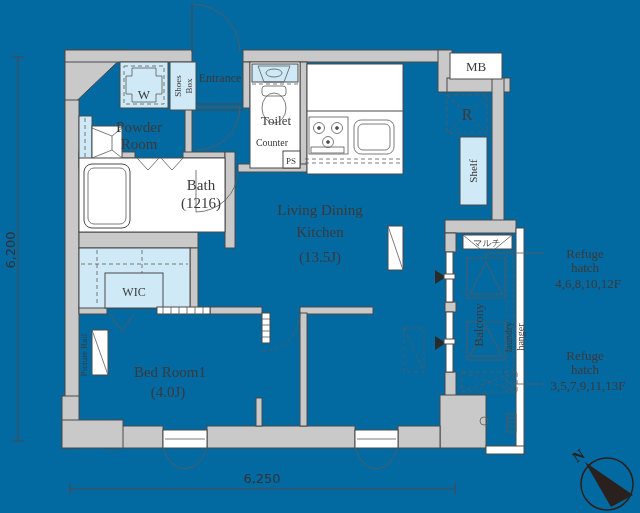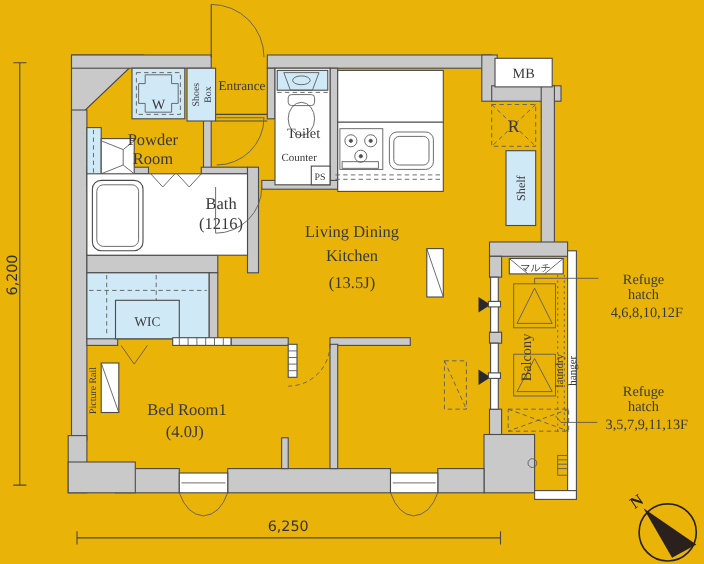--- a/index.html
+++ b/index.html
@@ -1,16 +1,16 @@
 <!DOCTYPE html>
 <html><head>
 <meta charset="utf-8">
 <style>
   html,body{margin:0;padding:0;background:#ffffff;}
-  .stage{width:640px;height:513px;position:relative;background:#eab308;overflow:hidden;}
+  .stage{width:640px;height:513px;position:relative;background:#0369a1;overflow:hidden;}
   svg{display:block;}
   .wall{fill:#c9c9c9;stroke:#4a4a4a;stroke-width:1;}
   .floor{fill:#ffffff;stroke:#4a4a4a;stroke-width:1;}
   .blue{fill:#cfe9f6;stroke:#4a4a4a;stroke-width:1;}
   .ln{stroke:#4a4a4a;stroke-width:1;fill:none;}
   .lnthin{stroke:#5a5a5a;stroke-width:0.8;fill:none;}
   .dash{stroke-dasharray:4 3;}
   .dot{stroke-dasharray:2 3;}
   .lbl{font-family:"Liberation Serif","DejaVu Serif",serif;fill:#3a3a3a;}
   .dim{font-family:"DejaVu Sans","Liberation Sans",sans-serif;fill:#333;font-size:13px;}

